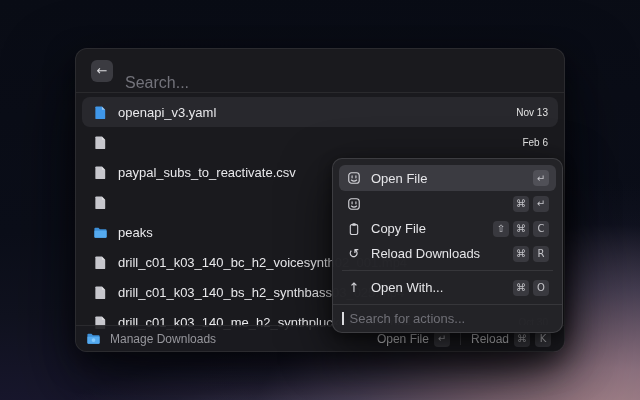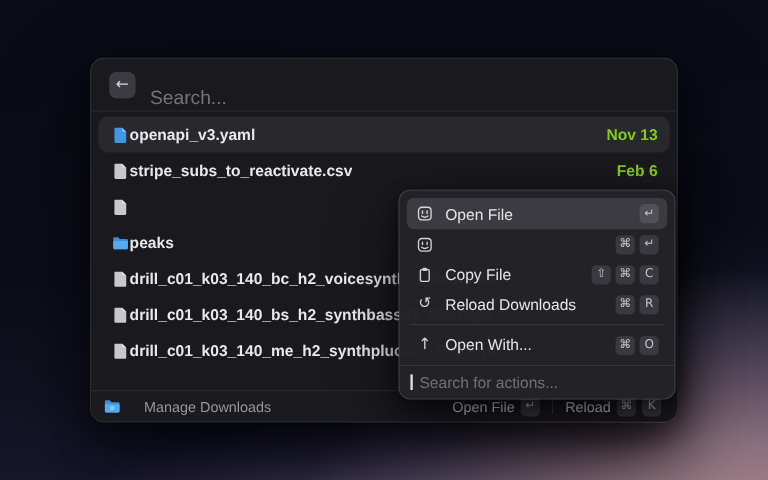--- a/index.html
+++ b/index.html
@@ -25,34 +25,34 @@
     overflow:hidden;
   }
   .search-bar{height:43px;display:flex;align-items:center;gap:12px;padding:0 15px;
     border-bottom:1px solid rgba(255,255,255,0.07);}
   .back-btn{width:22px;height:22px;border-radius:6px;background:#3b3b41;
     display:flex;align-items:center;justify-content:center;flex:none;cursor:pointer;}
   .back-btn span{color:#d9d9dd;font-size:13px;line-height:1;font-family:"DejaVu Sans",sans-serif;}
   .search-ph{color:#73737b;font-size:16px;flex:1;margin-top:24px;}
   
   .list{padding:4px 6px;height:231px;overflow:hidden;}
-  .row{height:30px;display:flex;align-items:center;padding:0 10px;border-radius:8px;cursor:pointer;font-weight:bold;}
+  .row{height:30px;display:flex;align-items:center;gap:10px;padding:0 10px;border-radius:8px;cursor:pointer;}
   .row.selected{background:#28282d;}
   .fi{width:16px;height:16px;flex:none;display:flex;align-items:center;justify-content:center;}
   .fi svg{display:none;width:15px;height:15px;}
   .fi[data-icon="file"] .ic-file{display:block;color:#c7c7cd;}
   .fi[data-icon="yaml-file"] .ic-file{display:block;color:#3f96e8;}
   .fi[data-icon="folder"] .ic-folder{display:block;}
   .fname{color:#e9e9ec;font-size:13px;white-space:nowrap;overflow:hidden;text-overflow:ellipsis;}
-  .fdate{margin-left:auto;color:#84cc16;font-size:13px;flex:none;}
+  .fdate{margin-left:auto;color:#e5e5e5;font-size:10px;flex:none;}
   
   .status{position:absolute;left:0;right:0;bottom:0;height:25px;
     border-top:1px solid rgba(255,255,255,0.07);
     display:flex;align-items:center;padding:0 10px;gap:7px;background:rgba(27,27,31,0.9);}
-  .status .ext{display:flex;align-items:center;gap:19px;cursor:default;text-align:right;}
+  .status .ext{display:flex;align-items:center;gap:9px;cursor:default;text-align:right;}
   .status .ext-label{color:#96969c;font-size:12px;}
   .status .right{margin-left:auto;display:flex;align-items:center;gap:7px;}
   .sbtn{display:flex;align-items:center;gap:5px;cursor:pointer;padding:2px 3px;border-radius:5px;}
   .sbtn .lbl{color:#d8d8dc;font-size:12px;}
   .vdiv{width:1px;height:13px;background:#3d3d43;}
   .key{min-width:16px;height:16px;padding:0 3px;border-radius:4px;background:#39393f;
     color:#c4c4c9;font-size:10px;display:flex;align-items:center;justify-content:center;
     font-family:"DejaVu Sans",sans-serif;box-sizing:border-box;}
   
   .menu{
@@ -121,22 +121,30 @@
         </span>
       <span class="fname">openapi_v3.yaml</span>
       <span class="fdate">Nov 13</span>
     </div>
     <div class="row">
       <span class="fi" data-icon="file">
           <svg class="ic-file" viewBox="0 0 16 16">
             <use href="#ic-doc"></use>
           </svg>
         </span>
-      <span class="fname">stripe_subs_to_reactivate.csv</span>
       <span class="fdate">Feb 6</span>
+    </div>
+    <div class="row">
+      <span class="fi" data-icon="file">
+          <svg class="ic-file" viewBox="0 0 16 16">
+            <use href="#ic-doc"></use>
+          </svg>
+        </span>
+      <span class="fname">paypal_subs_to_reactivate.csv</span>
+      <span class="fdate"></span>
     </div>
     <div class="row">
       <span class="fi" data-icon="file">
           <svg class="ic-file" viewBox="0 0 16 16">
             <use href="#ic-doc"></use>
           </svg>
         </span>
       <span class="fdate"></span>
     </div>
     <div class="row">

